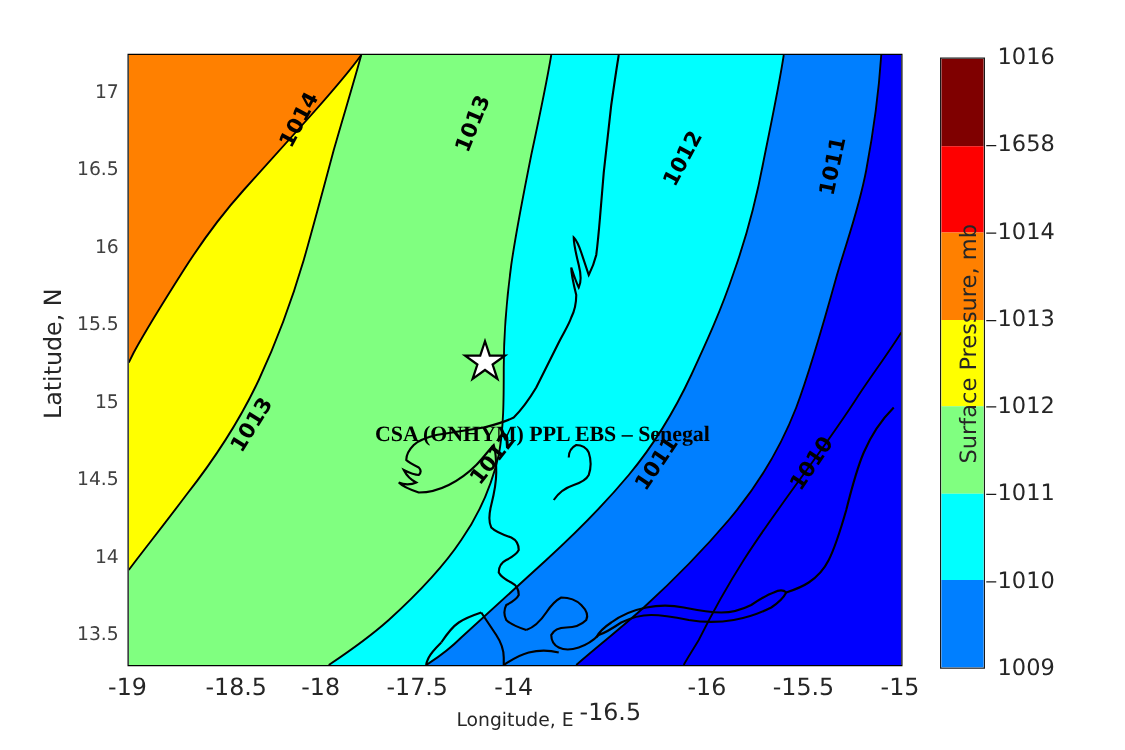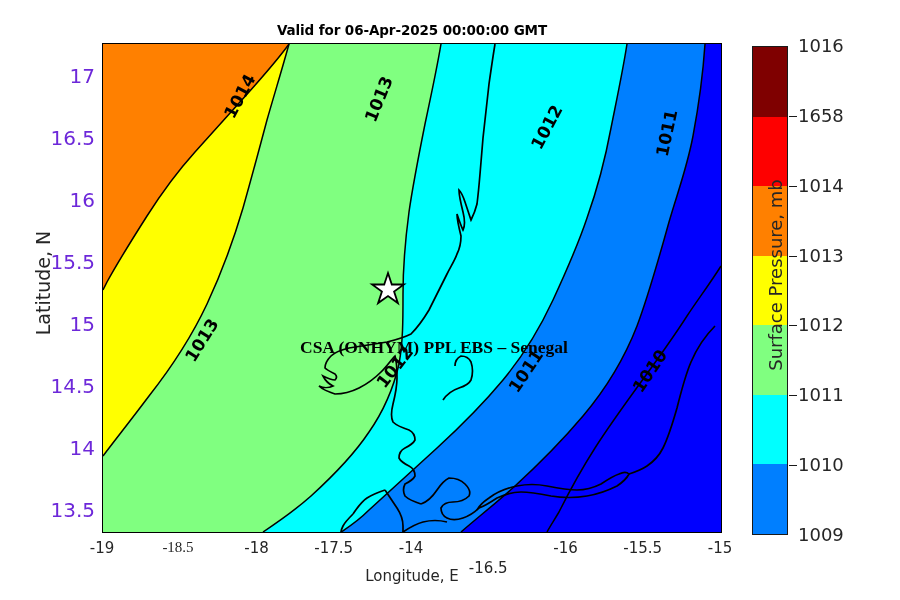--- a/index.html
+++ b/index.html
@@ -35,30 +35,30 @@
     width: 620px; height: 490px;
     border: 1.4px solid #000000;
     overflow: hidden;
     background: #ffffff;
   }
   #plotsvg { position: absolute; left: 0; top: 0; }
 
   
   .xt {
     position: absolute;
-    font-size: 15px;
+    font-size: 19px;
     color: #262626;
     text-align: center;
     width: 70px;
     top: 539px;
   }
   .yt {
     position: absolute;
-    font-size: 20px;
-    color: #6d28d9;
+    font-size: 15px;
+    color: #404040;
     text-align: right;
     width: 62px;
     left: 33px;
   }
   #xlabel {
     position: absolute;
     left: 102px; top: 567px;
     width: 620px;
     text-align: center;
     font-size: 15px;
@@ -124,21 +124,20 @@
     color: #000000;
     white-space: nowrap;
     left: 197px; top: 293px; font-family: Liberation Serif, serif;
   }
 </style>
 </head>
 <body>
 
 <div id="page">
 
-  <div id="title">Valid for 06-Apr-2025 00:00:00 GMT</div>
 
   <div id="plot">
     <svg id="plotsvg" width="618" height="488" viewBox="0 0 618 488">
 
       <g>
 
         <rect x="0" y="0" width="618" height="488" fill="#0000FF"></rect>
 
         <path fill="#007FFF" d="M0,0 L602,0 C600,30 596,60 590,92
                  C584,124 574,150 566,178
@@ -334,21 +333,21 @@
         <div class="ctlab" style="left: 268px; top: 313px; transform: rotate(-52deg);">1012</div>
         <div class="ctlab" style="left: 399px; top: 317px; transform: rotate(-56deg);">1011</div>
         <div class="ctlab" style="left: 523px; top: 317px; transform: rotate(-56deg);">1010</div>
       </div>
 
     <div id="stationlabel">CSA (ONHYM) PPL EBS  – Senegal</div>
   </div>
 
   <div id="xticks">
       <div class="xt" style="left: 67px;">-19</div>
-      <div class="xt" style="left: 143px; font-family: Liberation Serif, serif;">-18.5</div>
+      <div class="xt" style="left: 154px;">-18.5</div>
       <div class="xt" style="left: 221.5px;">-18</div>
       <div class="xt" style="left: 298.75px;">-17.5</div>
       <div class="xt" style="left: 376px;">-14</div>
       <div class="xt" style="left: 453.25px; margin-top: 20px;">-16.5</div>
       <div class="xt" style="left: 530.5px;">-16</div>
       <div class="xt" style="left: 607.75px;">-15.5</div>
       <div class="xt" style="left: 685px;">-15</div>
     </div>
   <div id="yticks">
       <div class="yt" style="top: 64.0127px;">17</div>

